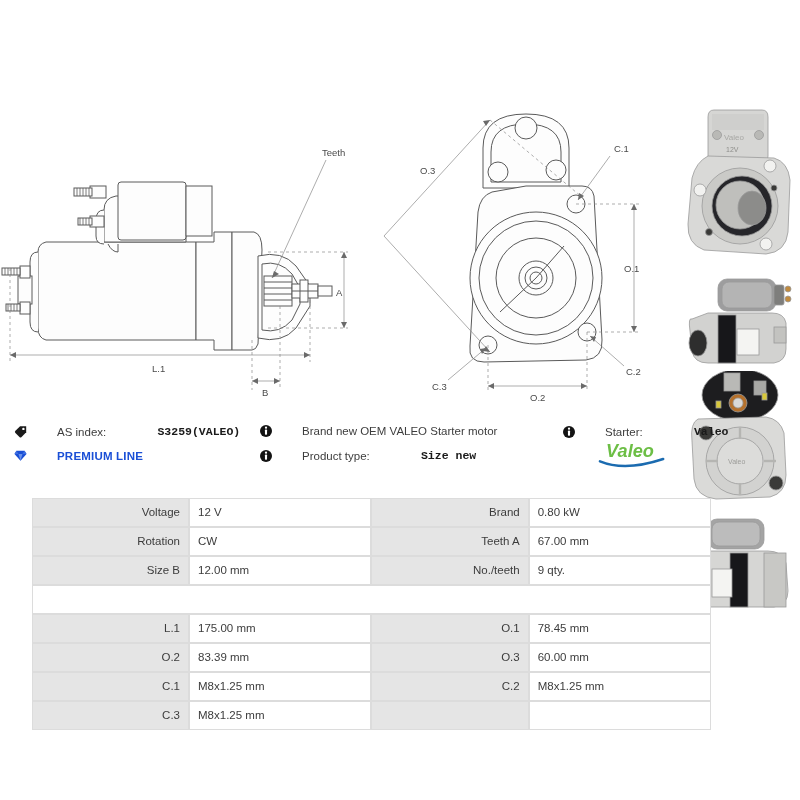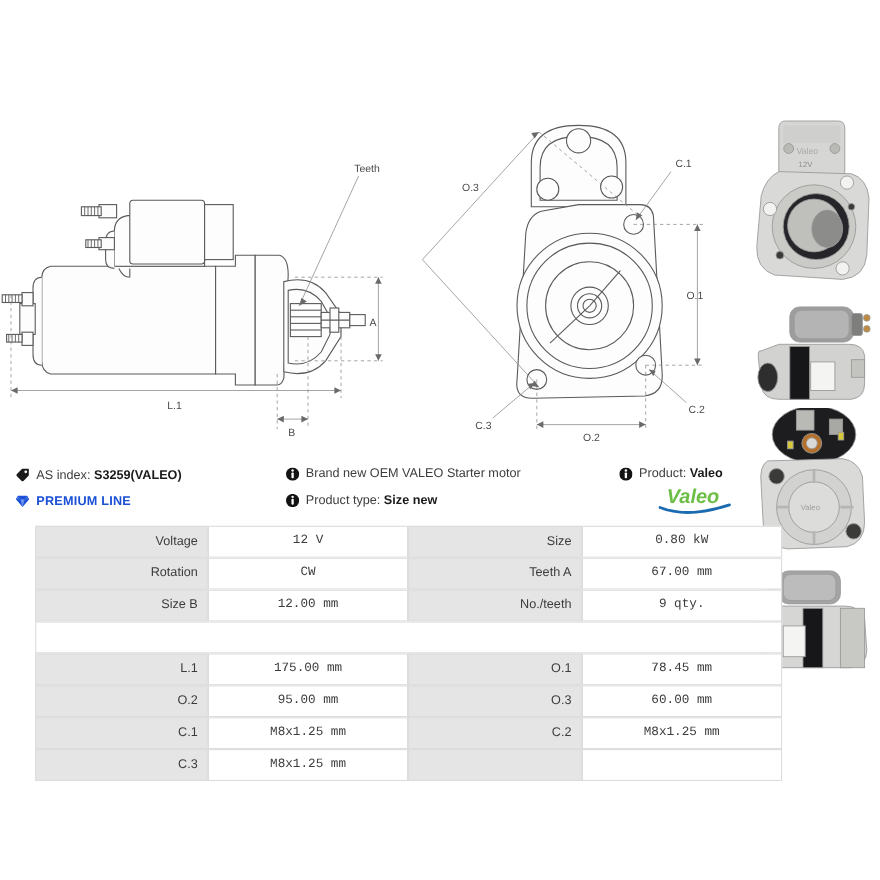--- a/index.html
+++ b/index.html
@@ -52,56 +52,57 @@
     left: 0; top: 420px;
     width: 680px; height: 55px;
   }
   .info-row {
     position: absolute;
     display: flex;
     align-items: center;
     font-size: 11.5px;
     color: #333;
     white-space: nowrap;
+    gap: 24px;
   }
   .info-col1 { left: 14px; }
   .info-col2 { left: 260px; }
   .info-col3 { left: 563px; }
   .row-a { top: 5px; }
   .row-b { top: 29px; }
 
   .info-icon {
     display: inline-block;
     margin-right: 6px;
     flex: 0 0 auto;
     line-height: 0;
   }
   .info-label { color: #3d3d3d; }
-  .info-strong { font-weight: bold; color: #1a1a1a; }
+  .info-strong { font-weight: bold; color: #1a1a1a; font-family: Liberation Mono, monospace; }
 
   .premium-text {
     color: #1a4fd6;
     font-weight: bold;
     font-size: 11.5px;
     letter-spacing: .2px;
   }
 
   #brand-logo {
     position: absolute;
     left: 590px;
     top: 440px;
     width: 80px;
     height: 30px;
   }
 
   
   #spec-table {
     position: absolute;
     left: 12px;
-    top: 478px;
+    top: 498px;
     width: 699px;
     border-collapse: separate;
     border-spacing: 0;
     font-size: 11.5px;
     padding-left: 20px;
   }
   #spec-table td {
     border: 1px solid #dcdcdc;
     padding: 5px 8px;
     height: 17px;
@@ -109,24 +110,23 @@
     line-height: 1.25;
   }
   td.k {
     background: #e5e5e5;
     text-align: right;
     color: #3c3c3c;
     width: 150px;
   }
   td.v {
     background: #ffffff;
-    text-align: center;
+    text-align: left;
     color: #3c3c3c;
     width: 178px;
-    font-family: Liberation Mono, monospace;
   }
   td.empty-k { background: #e5e5e5; border: 1px solid #dcdcdc; }
   td.empty-v { background: #ffffff; border: 1px solid #dcdcdc; }
   tr.spacer td {
     border: none;
     background: #ffffff;
     height: 4px;
     padding: 0;
   }
 </style>
@@ -436,37 +436,37 @@
   </div>
 
   <div class="info-row info-col3 row-a">
     <span class="info-icon">
       <svg width="12" height="12" viewBox="0 0 16 16">
         <circle cx="8" cy="8" r="8" fill="#131313"></circle>
         <circle cx="8" cy="3.6" r="1.5" fill="#ffffff"></circle>
         <rect x="6.6" y="6" width="2.8" height="7" rx="1" fill="#ffffff"></rect>
       </svg>
     </span>
-    <span class="info-label">Product:</span>
+    <span class="info-label">Starter:</span>
     <span>&nbsp;</span>
     <span class="info-strong">Valeo</span>
   </div>
 </div>
 
 <svg id="brand-logo" viewBox="0 0 100 38">
   <text x="50" y="22" text-anchor="middle" font-family="Liberation Sans, sans-serif" font-size="23" font-weight="bold" font-style="italic" fill="#6cbe45">Valeo</text>
   <path d="M12,27 Q44,40 92,24" fill="none" stroke="#1b6bb0" stroke-width="3.2" stroke-linecap="round"></path>
 </svg>
 
 <table id="spec-table">
   <tbody>
     <tr>
       <td class="k">Voltage</td>
       <td class="v">12 V</td>
-      <td class="k">Size</td>
+      <td class="k">Brand</td>
       <td class="v">0.80 kW</td>
     </tr>
     <tr>
       <td class="k">Rotation</td>
       <td class="v">CW</td>
       <td class="k">Teeth A</td>
       <td class="v">67.00 mm</td>
     </tr>
     <tr>
       <td class="k">Size B</td>
@@ -478,21 +478,21 @@
       <td colspan="4"></td>
     </tr>
     <tr>
       <td class="k">L.1</td>
       <td class="v">175.00 mm</td>
       <td class="k">O.1</td>
       <td class="v">78.45 mm</td>
     </tr>
     <tr>
       <td class="k">O.2</td>
-      <td class="v">95.00 mm</td>
+      <td class="v">83.39 mm</td>
       <td class="k">O.3</td>
       <td class="v">60.00 mm</td>
     </tr>
     <tr>
       <td class="k">C.1</td>
       <td class="v">M8x1.25 mm</td>
       <td class="k">C.2</td>
       <td class="v">M8x1.25 mm</td>
     </tr>
     <tr>

